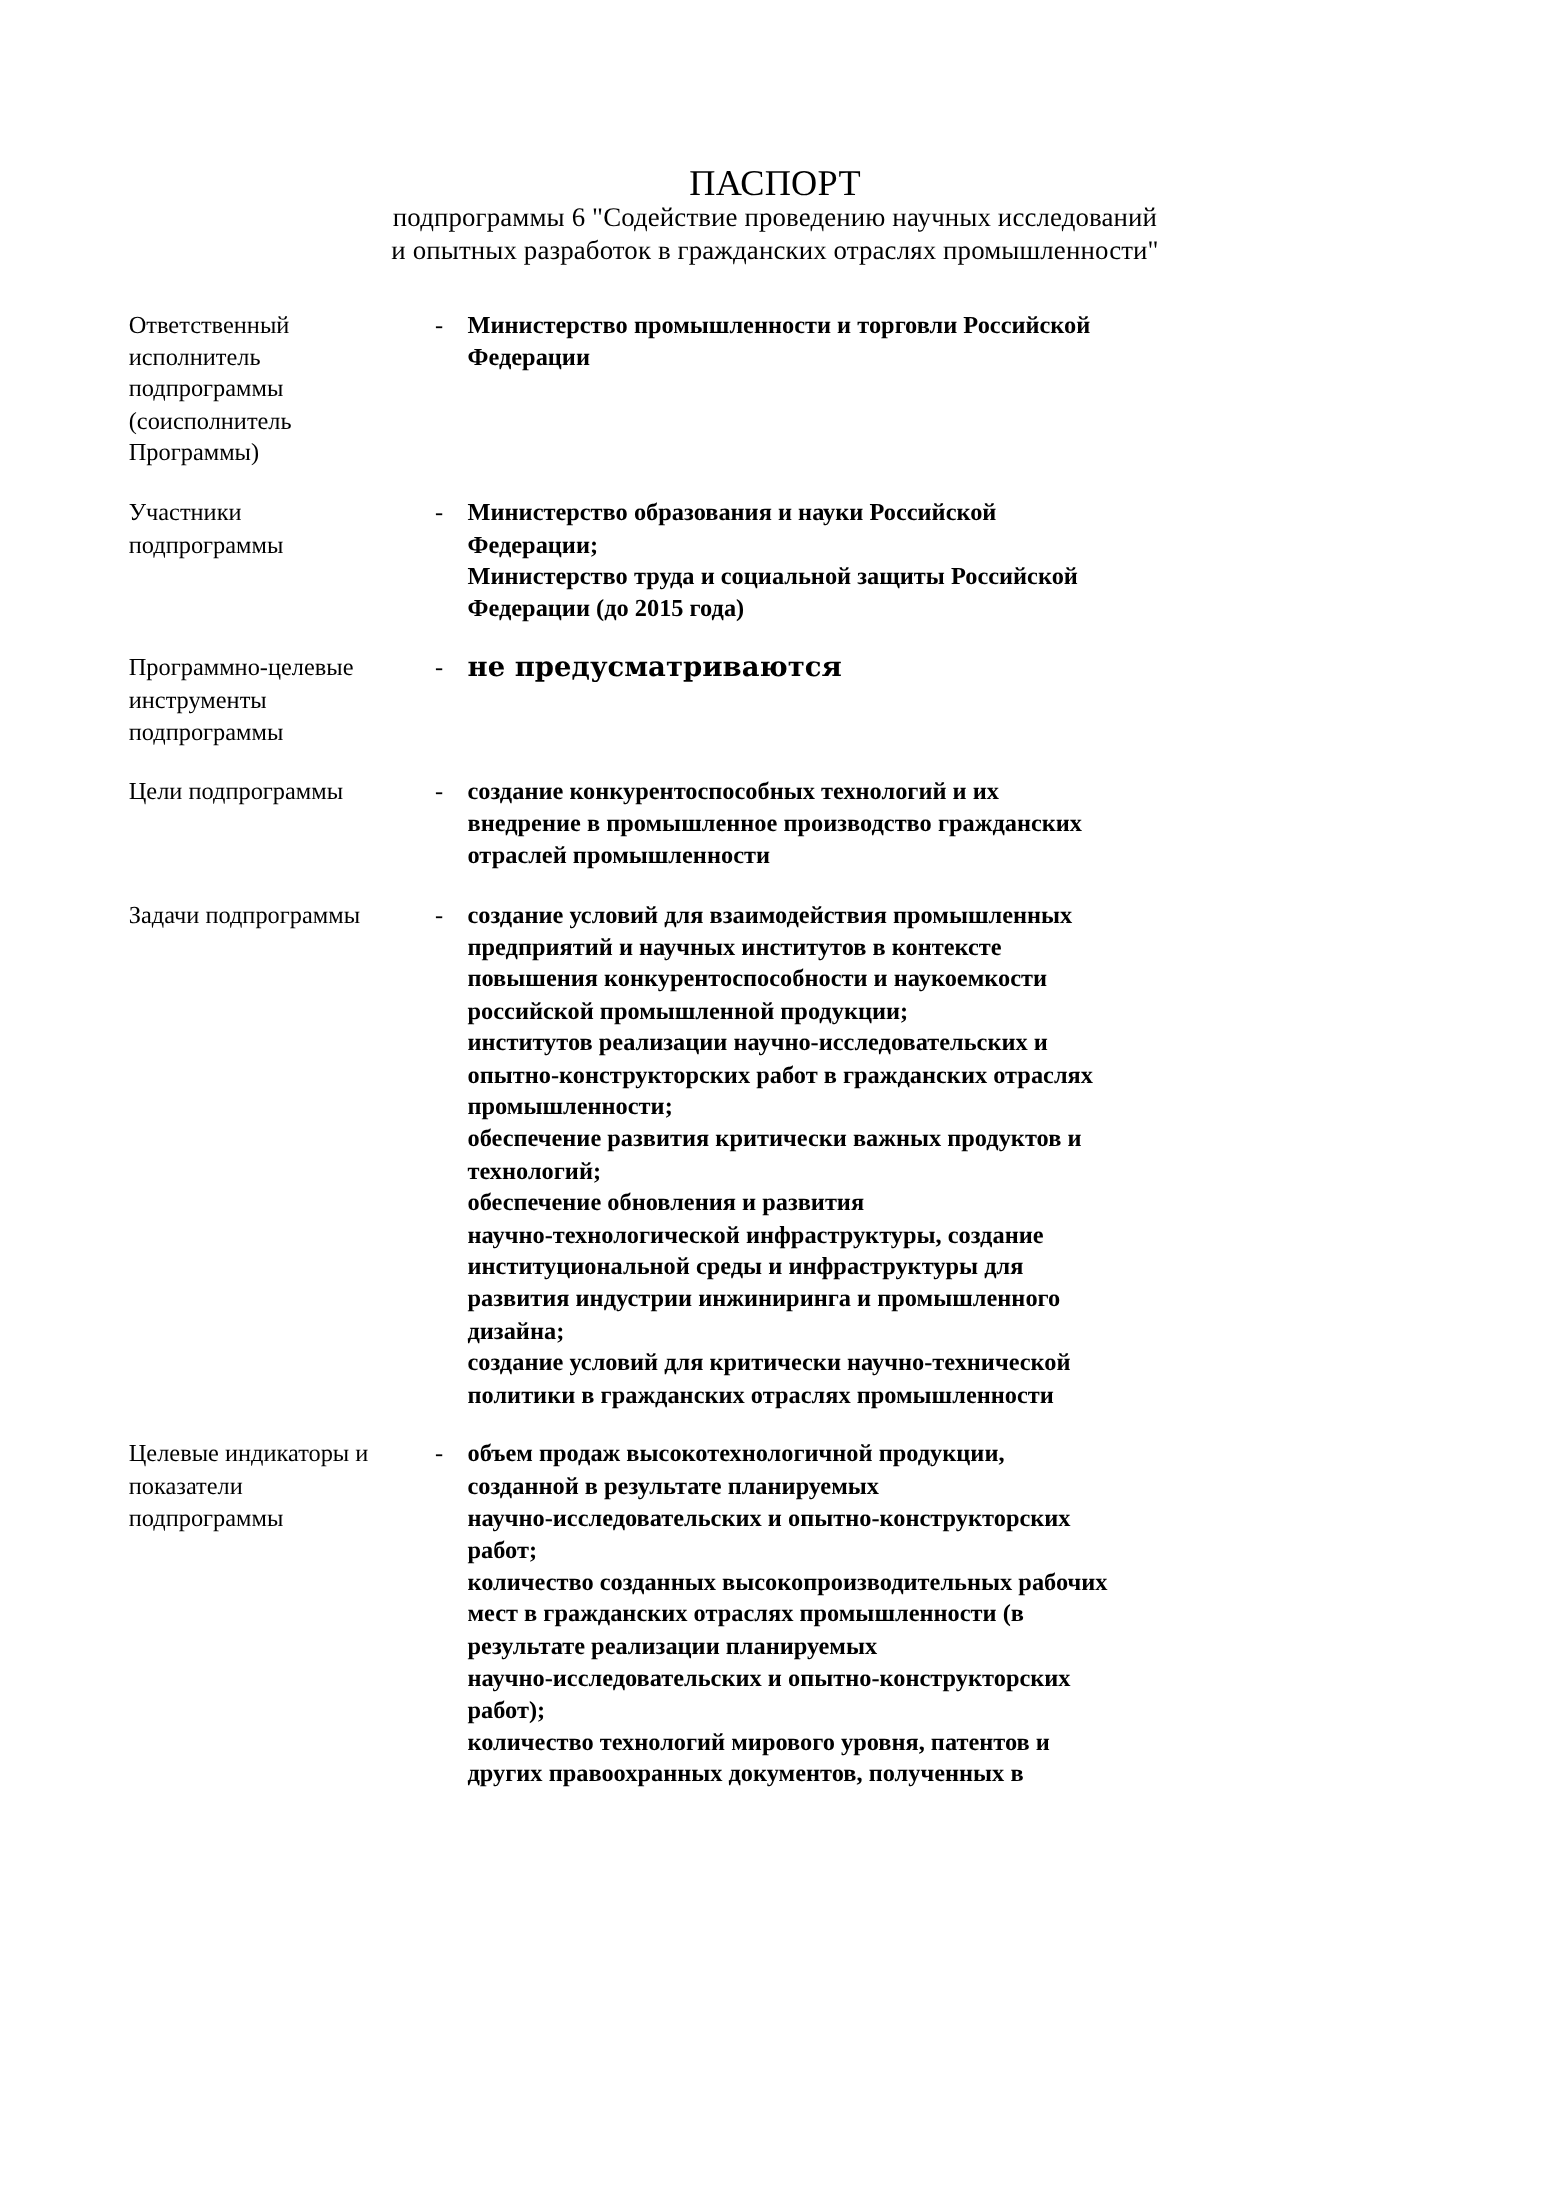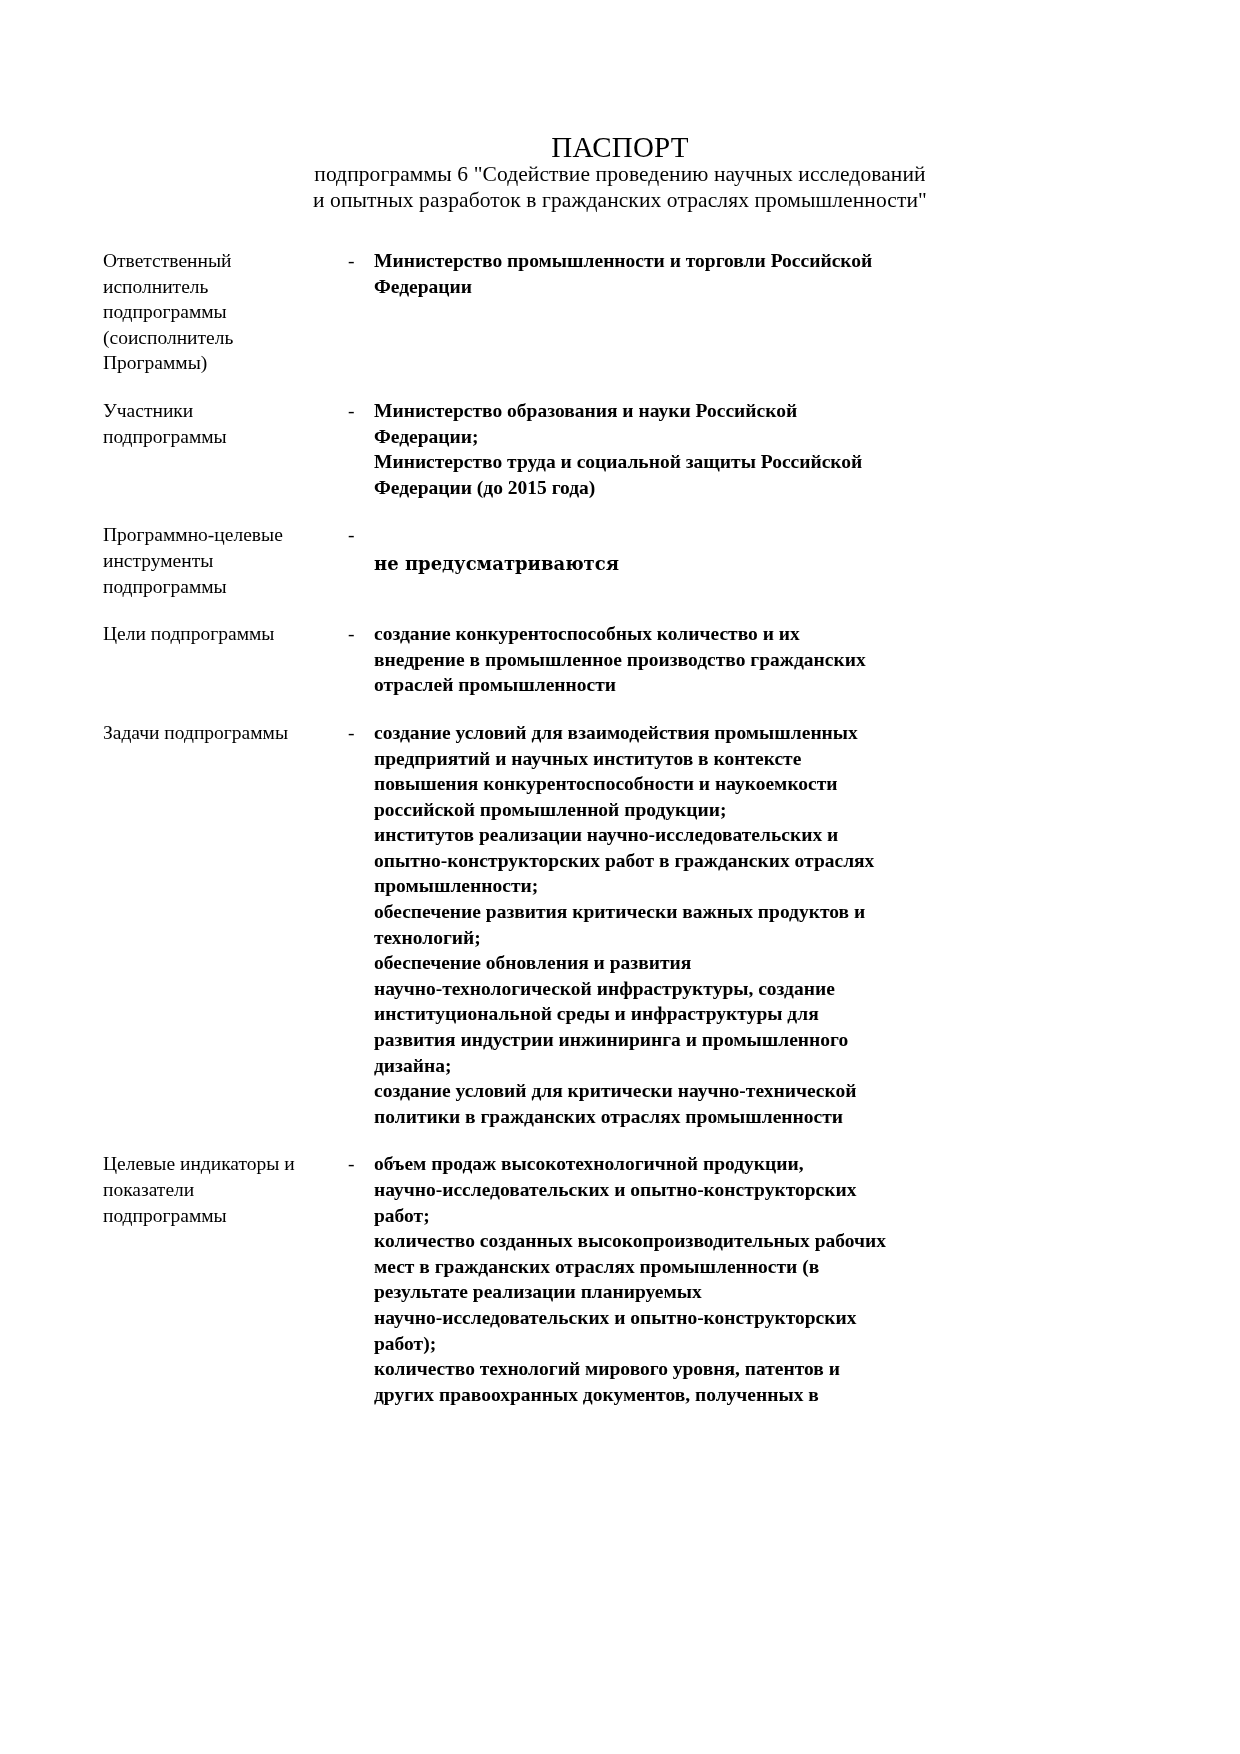--- a/index.html
+++ b/index.html
@@ -80,23 +80,22 @@
     line-height: 25.6px;
     font-weight: bold;
   }
   .value .vline {
     display: block;
     white-space: pre;
   }
   
   .value.alt-face {
     font-family: "DejaVu Serif", "Liberation Serif", serif;
-    font-size: 18px;
-    line-height: 25.6px;
-    margin-top: 29px;
+    font-size: 22px;
+    line-height: 25.6px;
   }
 </style>
 </head>
 <body>
 
 <div class="page">
 
   <div class="title-block">
     <div class="title-main">ПАСПОРТ</div>
     <div class="title-sub">
@@ -143,21 +142,21 @@
         <div class="value alt-face">
           <span class="vline">не предусматриваются</span>
         </div>
       </div>
       <div class="row">
         <div class="label">
           <span class="lline">Цели подпрограммы</span>
         </div>
         <div class="dash">-</div>
         <div class="value">
-          <span class="vline">создание конкурентоспособных количество и их</span>
+          <span class="vline">создание конкурентоспособных технологий и их</span>
           <span class="vline">внедрение в промышленное производство гражданских</span>
           <span class="vline">отраслей промышленности</span>
         </div>
       </div>
       <div class="row">
         <div class="label">
           <span class="lline">Задачи подпрограммы</span>
         </div>
         <div class="dash">-</div>
         <div class="value">
@@ -181,20 +180,21 @@
       </div>
       <div class="row">
         <div class="label">
           <span class="lline">Целевые индикаторы и</span>
           <span class="lline">показатели</span>
           <span class="lline">подпрограммы</span>
         </div>
         <div class="dash">-</div>
         <div class="value">
           <span class="vline">объем продаж высокотехнологичной продукции,</span>
+          <span class="vline">созданной в результате планируемых</span>
           <span class="vline">научно-исследовательских и опытно-конструкторских</span>
           <span class="vline">работ;</span>
           <span class="vline">количество созданных высокопроизводительных рабочих</span>
           <span class="vline">мест в гражданских отраслях промышленности (в</span>
           <span class="vline">результате реализации планируемых</span>
           <span class="vline">научно-исследовательских и опытно-конструкторских</span>
           <span class="vline">работ);</span>
           <span class="vline">количество технологий мирового уровня, патентов и</span>
           <span class="vline">других правоохранных документов, полученных в</span>
         </div>

